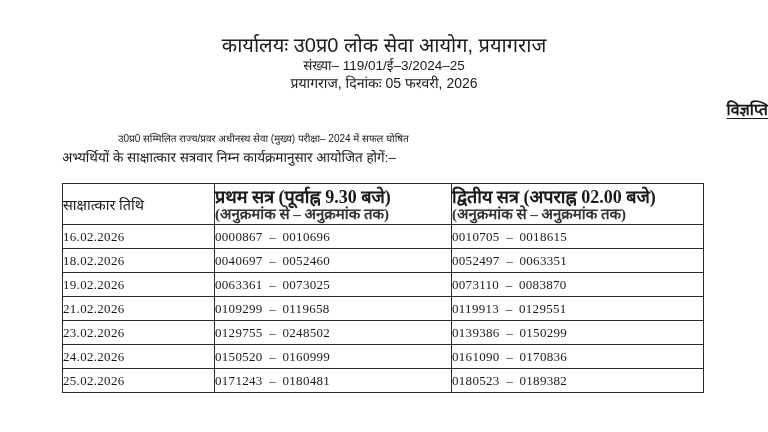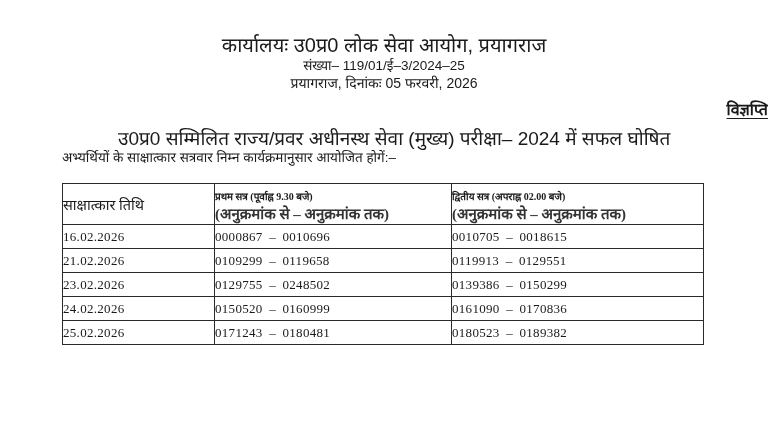--- a/index.html
+++ b/index.html
@@ -9,33 +9,33 @@
     font-family: "Liberation Sans", "DejaVu Sans", sans-serif;
     position: relative;
   }
   .abs { position: absolute; }
   .center { text-align: center; left: 0; width: 768px; }
   .h1 { top: 33px; font-size: 20px; line-height: 24px; text-align: center; }
   .h2 { top: 57px; font-size: 13.5px; line-height: 18px; }
   .h3 { top: 74px; font-size: 14px; line-height: 18px; }
   .title { top: 100px; font-size: 16px; font-weight: bold; line-height: 20px; text-align: right; }
   .title span { text-decoration: underline; text-underline-offset: 3px; }
-  .para1 { top: 129px; left: 118px; width: 586px; font-size: 19px; line-height: 19px; text-align: justify; white-space: nowrap; }
+  .para1 { top: 129px; left: 118px; width: 586px; font-size: 10px; line-height: 19px; text-align: justify; white-space: nowrap; }
   .para2 { top: 148px; left: 62px; font-size: 13.5px; line-height: 19px; white-space: nowrap; }
   table.sched {
     position: absolute; left: 62px; top: 183px;
     border-collapse: collapse; table-layout: fixed;
     width: 641px;
   }
   table.sched td, table.sched th {
     border: 1.3px solid #2a2a2a; text-align: left; padding: 0;
     font-weight: normal; color: #1a1a1a; font-family: Liberation Serif, serif;
   }
   th.h-date { font-size: 14.5px; font-weight: bold; height: 40px; }
-  .th-main { font-size: 10px; font-weight: bold; line-height: 18px; padding-top: 2px; }
+  .th-main { font-size: 18px; font-weight: bold; line-height: 18px; padding-top: 2px; }
   .th-sub { font-size: 15px; font-weight: bold; line-height: 16px; color: #333; }
   td { font-size: 13px; height: 23px; letter-spacing: 0.3px; margin-top: 8px; }
   .range { word-spacing: 3px; }
 </style>
 </head>
 <body>
 
 <div class="abs center h1">कार्यालयः उ0प्र0 लोक सेवा आयोग, प्रयागराज</div>
 <div class="abs center h2">संख्या– 119/01/ई–3/2024–25</div>
 <div class="abs center h3">प्रयागराज, दिनांकः  05 फरवरी, 2026</div>
@@ -66,20 +66,30 @@
       </th>
     </tr>
   </thead>
   <tbody>
     <tr>
       <td>16.02.2026</td>
       <td class="range">0000867 – 0010696</td>
       <td class="range">0010705 – 0018615</td>
     </tr>
     <tr>
+      <td>18.02.2026</td>
+      <td class="range">0040697 – 0052460</td>
+      <td class="range">0052497 – 0063351</td>
+    </tr>
+    <tr>
+      <td>19.02.2026</td>
+      <td class="range">0063361 – 0073025</td>
+      <td class="range">0073110 – 0083870</td>
+    </tr>
+    <tr>
       <td>21.02.2026</td>
       <td class="range">0109299 – 0119658</td>
       <td class="range">0119913 – 0129551</td>
     </tr>
     <tr>
       <td>23.02.2026</td>
       <td class="range">0129755 – 0248502</td>
       <td class="range">0139386 – 0150299</td>
     </tr>
     <tr>

